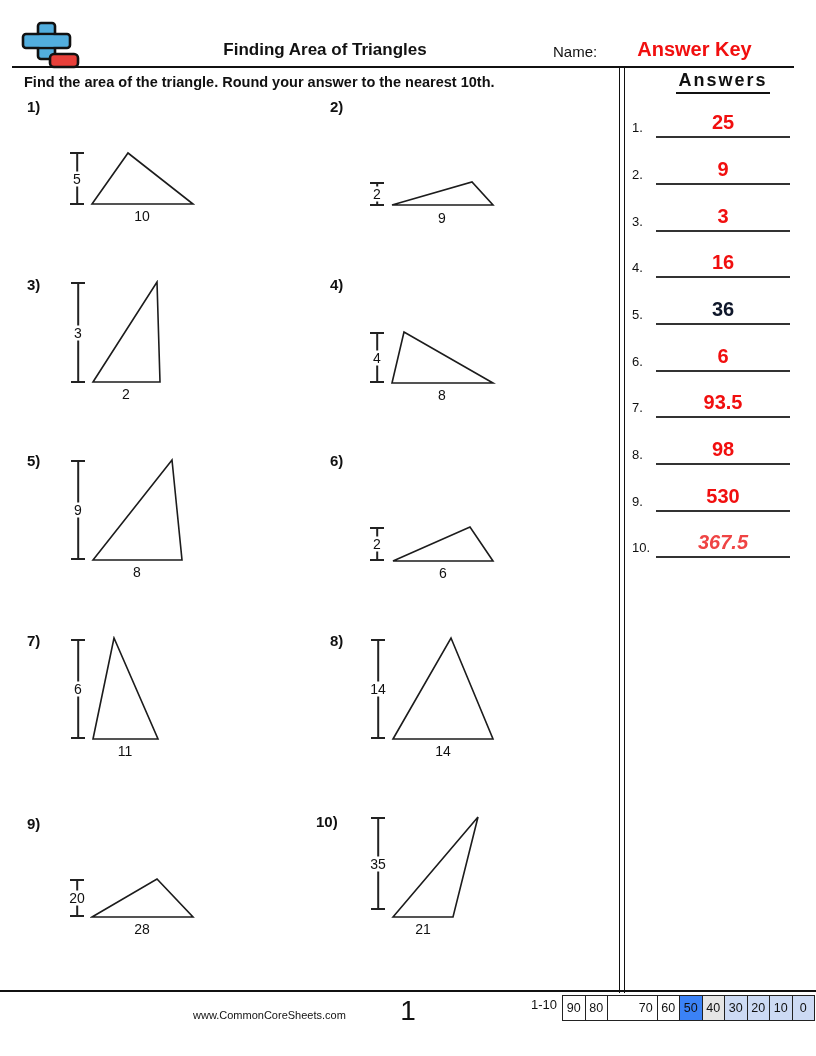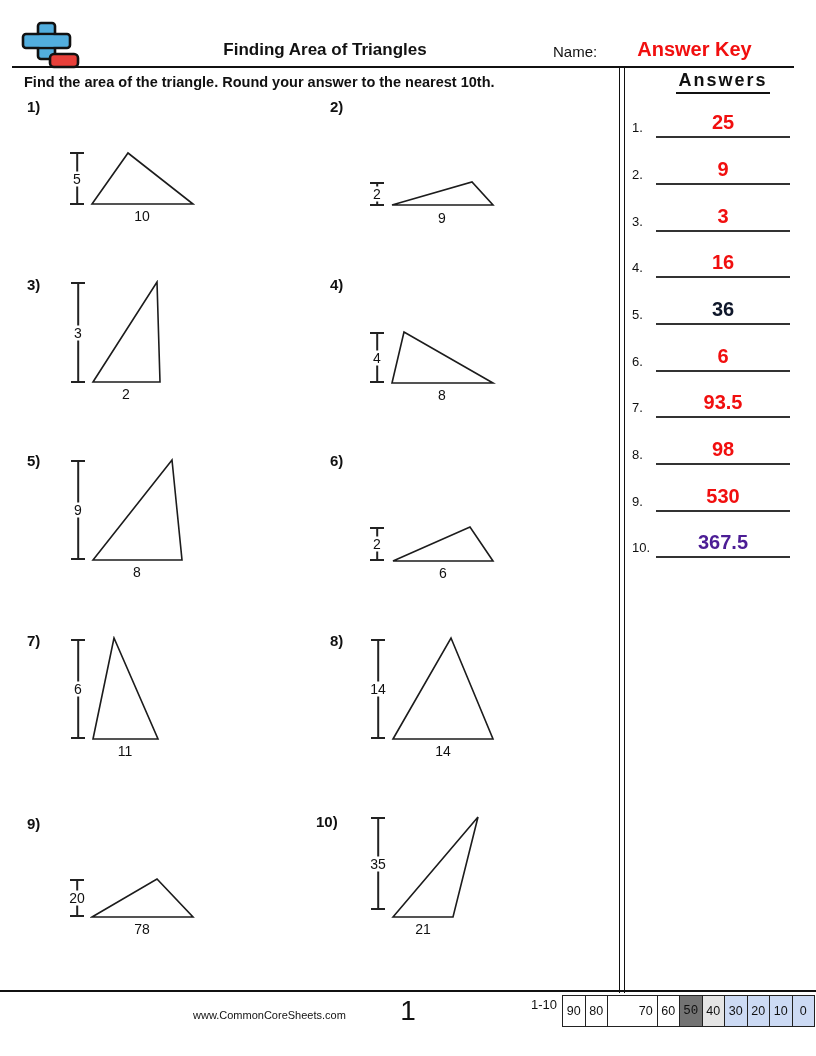--- a/index.html
+++ b/index.html
@@ -48,21 +48,21 @@
   
   .footer-rule{position:absolute;left:0;top:990px;width:816px;height:2.2px;background:#111;}
   .math-badge{position:absolute;left:20px;top:994px;width:147px;height:39px;background:#111;
     border-radius:6px;}
   .math-pill{position:absolute;left:4px;top:4px;right:4px;bottom:4px;background:#fff;
     border-radius:16px;display:flex;align-items:center;justify-content:center;
     font-size:20px;font-weight:700;color:#111;}
   .website{position:absolute;left:193px;top:1009px;font-size:11px;}
   .page-num{position:absolute;left:378px;top:995px;width:60px;text-align:center;font-size:28px;}
   .score-label{position:absolute;left:531px;top:997px;font-size:13px;}
-  .score-table{position:absolute;left:562px;top:995px;height:32px;display:flex;
+  .score-table{position:absolute;left:562px;top:995px;height:26px;display:flex;
     border:1.6px solid #222;box-sizing:border-box;}
   .score-cell{width:21.5px;display:flex;align-items:center;justify-content:center;
     font-size:12.5px;border-left:1px solid #222;}
   .score-cell:first-child{border-left:none;}
 </style>
 </head>
 <body>
 
 <div class="page">
 
@@ -173,21 +173,21 @@
       <div class="prob-label" style="left: 27px; top: 815px;">9)</div>
       <div class="ruler" style="left: 64px; top: 879px; height: 38px;">
         <span class="tick t"></span>
         <span class="vline"></span>
         <span class="tick b"></span>
         <span class="num">20</span>
       </div>
       <svg class="tri-svg" width="107" height="44" style="left: 90px; top: 877px;">
         <polygon points="2,40 67,2 103,40" fill="none" stroke="#1c1c1c" stroke-width="1.6" stroke-linejoin="miter"></polygon>
       </svg>
-      <div class="base-label" style="left: 142px; top: 921px;">78</div>
+      <div class="base-label" style="left: 142px; top: 921px;">28</div>
       <div class="prob-label" style="left: 316px; top: 813px;">10)</div>
       <div class="ruler" style="left: 365px; top: 817px; height: 93px;">
         <span class="tick t"></span>
         <span class="vline"></span>
         <span class="tick b"></span>
         <span class="num">35</span>
       </div>
       <svg class="tri-svg" width="91" height="106" style="left: 391px; top: 815px;">
         <polygon points="2,102 87,2 62,102" fill="none" stroke="#1c1c1c" stroke-width="1.6" stroke-linejoin="miter"></polygon>
       </svg>
@@ -238,35 +238,35 @@
         <span class="ans-val" style="color:#f10f0f;">98</span>
         <span class="ans-line"></span>
       </div>
       <div class="answer-row" style="top: 478px;">
         <span class="ans-num">9.</span>
         <span class="ans-val" style="color:#f10f0f;">530</span>
         <span class="ans-line"></span>
       </div>
       <div class="answer-row" style="top: 524px;">
         <span class="ans-num">10.</span>
-        <span class="ans-val" style="color:#4c1d95;">367.5</span>
+        <span class="ans-val" style="color:#ef4444;font-style:italic;">367.5</span>
         <span class="ans-line"></span>
       </div>
     </div>
 
   <div class="footer-rule"></div>
   <div class="website">www.CommonCoreSheets.com</div>
   <div class="page-num">1</div>
   <div class="score-label">1-10</div>
   <div class="score-table" id="score-table">
       <div class="score-cell" style="background: rgb(255, 255, 255);">90</div>
       <div class="score-cell" style="background: rgb(255, 255, 255);">80</div>
       <div class="score-cell" style="background: rgb(255, 255, 255); padding-left: 27px;">70</div>
       <div class="score-cell" style="background: rgb(255, 255, 255);">60</div>
-      <div class="score-cell" style="background: #737373; font-family: Liberation Mono, monospace;">50</div>
+      <div class="score-cell" style="background: #3b82f6;">50</div>
       <div class="score-cell" style="background: #e5e5e5;">40</div>
       <div class="score-cell" style="background: rgb(204, 218, 244);">30</div>
       <div class="score-cell" style="background: rgb(204, 218, 244);">20</div>
       <div class="score-cell" style="background: rgb(204, 218, 244);">10</div>
       <div class="score-cell" style="background: rgb(204, 218, 244);">0</div>
     </div>
 
 </div>
 
 </body></html>

